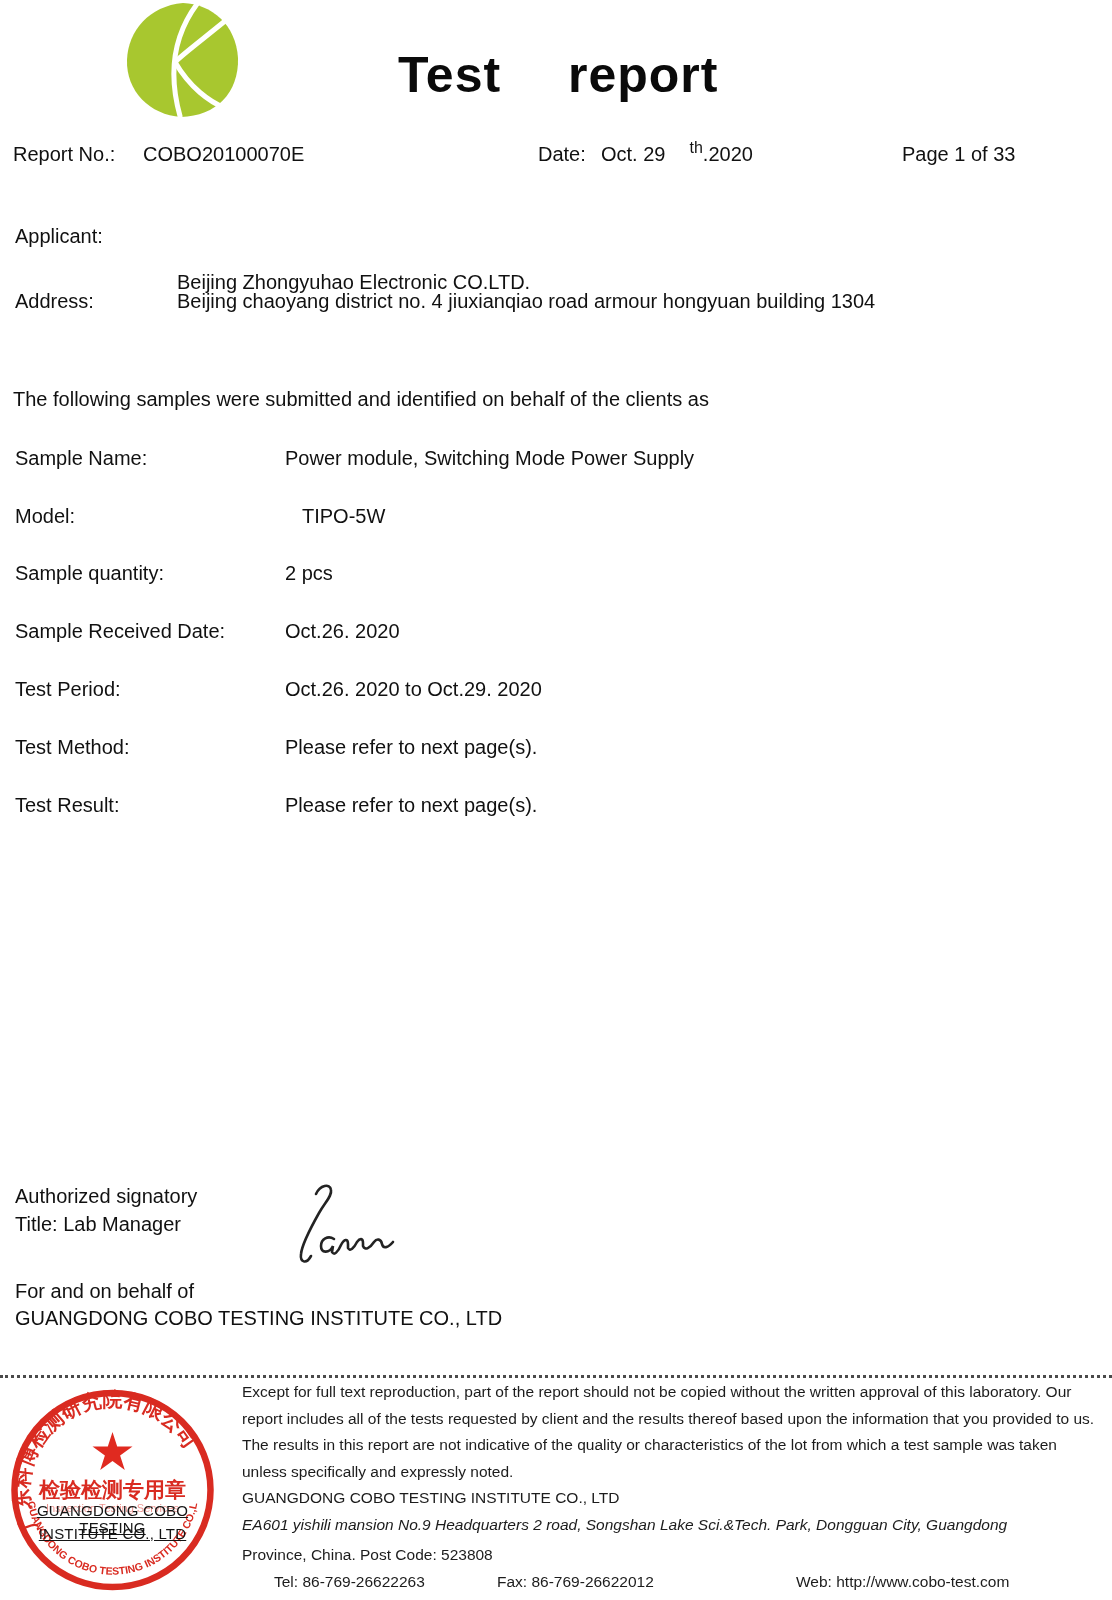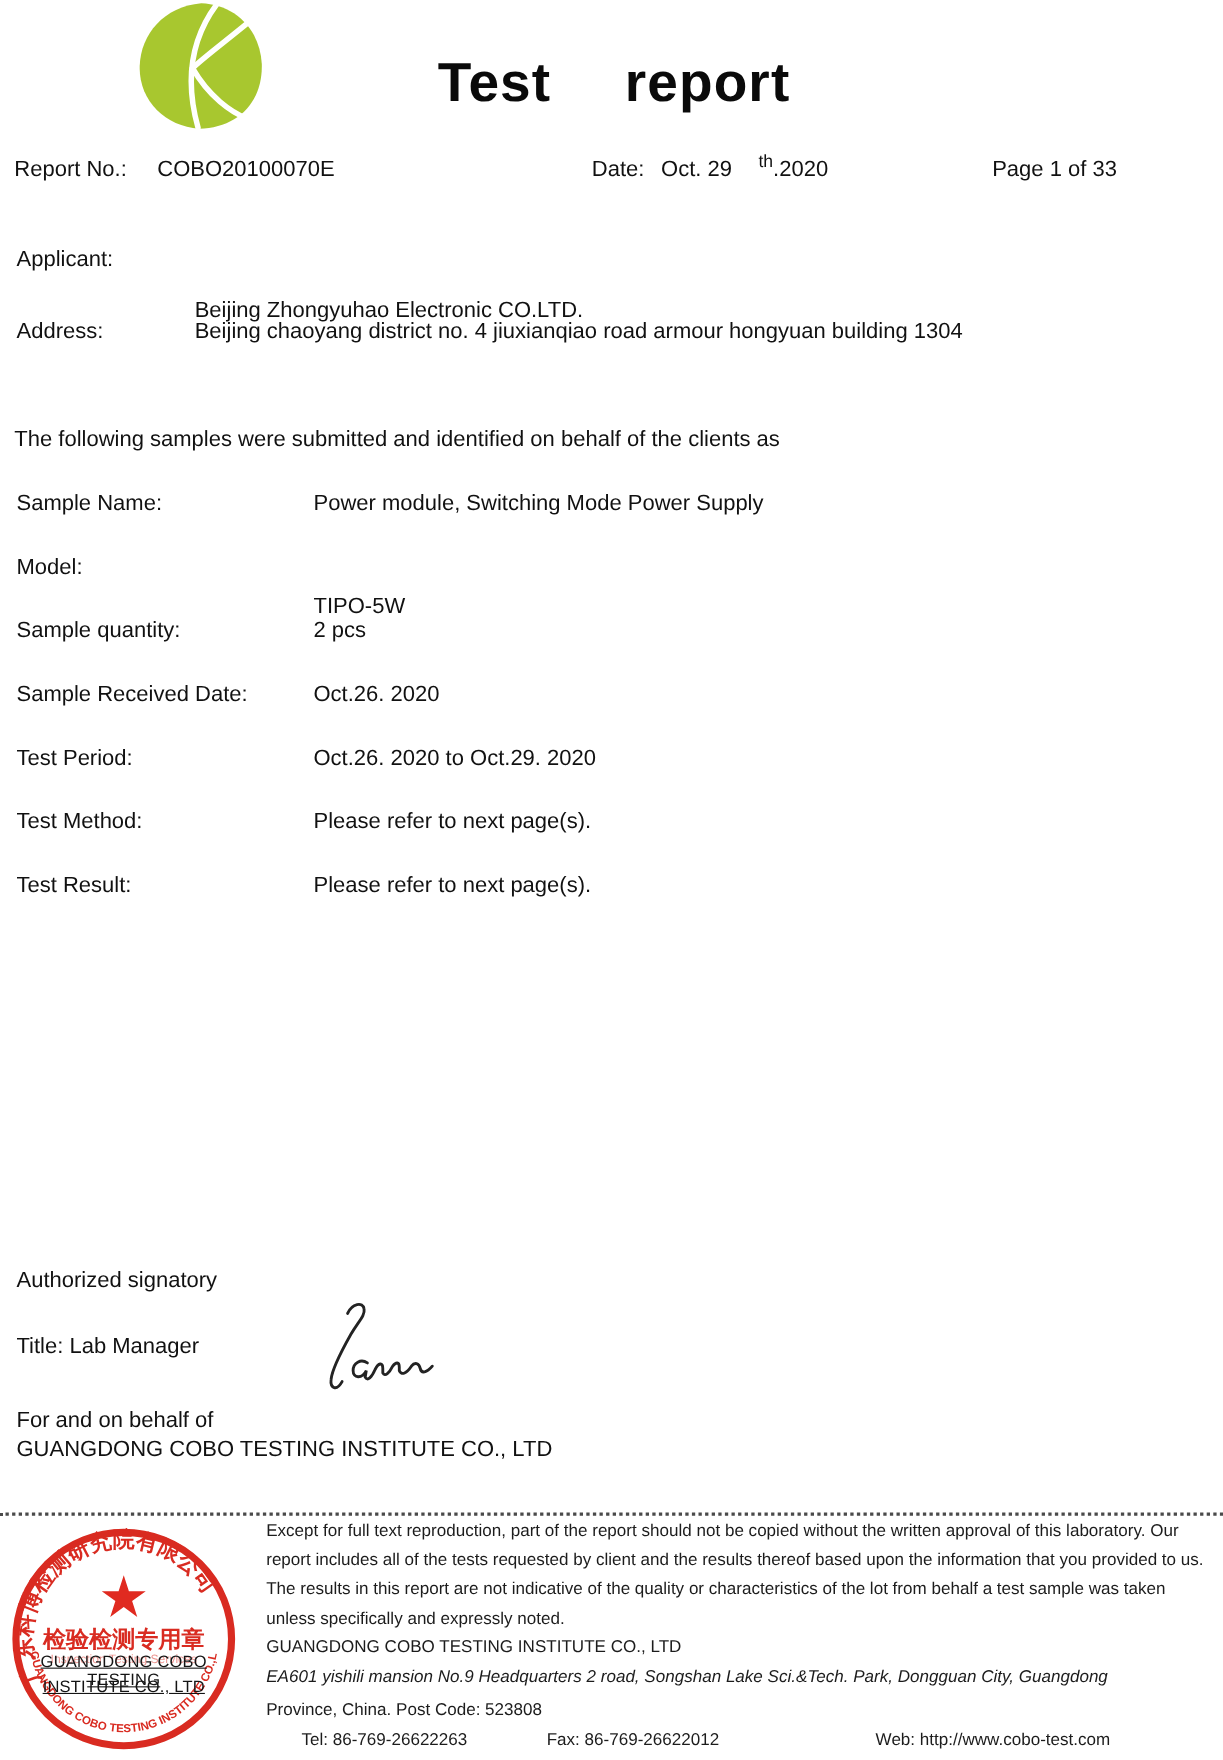--- a/index.html
+++ b/index.html
@@ -46,38 +46,38 @@
 <div class="abs val" style="left:177px;top:225px;margin-top:46px;">Beijing Zhongyuhao Electronic CO.LTD.</div>
 <div class="abs lbl" style="left:15px;top:290px;">Address:</div>
 <div class="abs val" style="left:177px;top:290px;">Beijing chaoyang district no. 4 jiuxianqiao road armour hongyuan building 1304</div>
 
 <div class="abs intro" style="left:13px;top:388px;">The following samples were submitted and identified on behalf of the clients as</div>
 
 <div class="abs lbl" style="left:15px;top:447px;">Sample Name:</div>
 <div class="abs val" style="left:285px;top:447px;">Power module, Switching Mode Power Supply</div>
 
 <div class="abs lbl" style="left:15px;top:505px;">Model:</div>
-<div class="abs val" style="left:285px;top:505px;margin-top:35px;">TIPO-5W</div>
+<div class="abs val" style="left:302px;top:505px;">TIPO-5W</div>
 
 <div class="abs lbl" style="left:15px;top:562px;">Sample quantity:</div>
 <div class="abs val" style="left:285px;top:562px;">2 pcs</div>
 
 <div class="abs lbl" style="left:15px;top:620px;">Sample Received Date:</div>
 <div class="abs val" style="left:285px;top:620px;">Oct.26. 2020</div>
 
 <div class="abs lbl" style="left:15px;top:678px;">Test Period:</div>
 <div class="abs val" style="left:285px;top:678px;">Oct.26. 2020 to Oct.29. 2020</div>
 
 <div class="abs lbl" style="left:15px;top:736px;">Test Method:</div>
 <div class="abs val" style="left:285px;top:736px;">Please refer to next page(s).</div>
 
 <div class="abs lbl" style="left:15px;top:794px;text-align:center;">Test Result:</div>
 <div class="abs val" style="left:285px;top:794px;">Please refer to next page(s).</div>
 
-<div class="abs sig" style="left:15px;top:1153px;text-align:center;">Authorized signatory</div>
+<div class="abs sig" style="left:15px;top:1185px;text-align:center;">Authorized signatory</div>
 <div class="abs sig" style="left:15px;top:1213px;">Title: Lab Manager</div>
 
 <div class="abs" style="left:286px;top:1182px;width:112px;height:86px;">
   <svg width="112" height="86" viewBox="0 0 112 86">
     <path d="M 30,12 C 34,3 44,1 45,8 C 46,14 40,19 33,31 C 24,47 16,62 15,72 C 14,80 20,83 25,74" fill="none" stroke="#232323" stroke-width="2.6" stroke-linecap="round"></path>
     <path d="M 48,57 C 42,53 35,57 35,64 C 35,71 43,72 47,64 L 46,70 C 48,74 52,70 55,63 C 58,57 62,56 62,62 L 62,66 C 64,70 68,66 71,60 C 74,56 77,56 77,61 L 77,64 C 79,69 84,66 88,60 C 91,56 95,57 96,62 C 97,67 102,66 107,60" fill="none" stroke="#232323" stroke-width="2.6" stroke-linecap="round"></path>
   </svg>
 </div>
 
 <div class="abs sig" style="left:15px;top:1280px;">For and on behalf of</div>
@@ -101,20 +101,20 @@
     <text font-size="10.5" font-weight="bold" fill="#d92b21" font-family="'Liberation Sans', sans-serif">
       <textPath href="#arcB" startOffset="4">GUANGDONG COBO TESTING INSTITUTE CO.,L</textPath>
     </text>
   </svg>
   <div class="stamp-overlay" style="top:113px;">GUANGDONG COBO TESTING</div>
   <div class="stamp-overlay" style="top:136px;">INSTITUTE CO., LTD</div>
 </div>
 
 <div class="abs foot" style="left:242px;top:1383px;">Except for full text reproduction, part of the report should not be copied without the written approval of this laboratory. Our</div>
 <div class="abs foot" style="left:242px;top:1410px;">report includes all of the tests requested by client and the results thereof based upon the information that you provided to us.</div>
-<div class="abs foot" style="left:242px;top:1436px;">The results in this report are not indicative of the quality or characteristics of the lot from behalf a test sample was taken</div>
+<div class="abs foot" style="left:242px;top:1436px;">The results in this report are not indicative of the quality or characteristics of the lot from which a test sample was taken</div>
 <div class="abs foot" style="left:242px;top:1463px;">unless specifically and expressly noted.</div>
 <div class="abs foot" style="left:242px;top:1489px;">GUANGDONG COBO TESTING INSTITUTE CO., LTD</div>
 <div class="abs foot" style="left:242px;top:1516px;font-style:italic;">EA601 yishili mansion No.9 Headquarters 2 road, Songshan Lake Sci.&amp;Tech. Park, Dongguan City, Guangdong</div>
 <div class="abs foot" style="left:242px;top:1546px;">Province, China. Post Code: 523808</div>
 <div class="abs foot" style="left:242px;top:1573px;margin-left:32px;">Tel: 86-769-26622263</div>
 <div class="abs foot" style="left:497px;top:1573px;">Fax: 86-769-26622012</div>
 <div class="abs foot" style="left:796px;top:1573px;">Web: http://www.cobo-test.com</div>
 
 </body></html>

